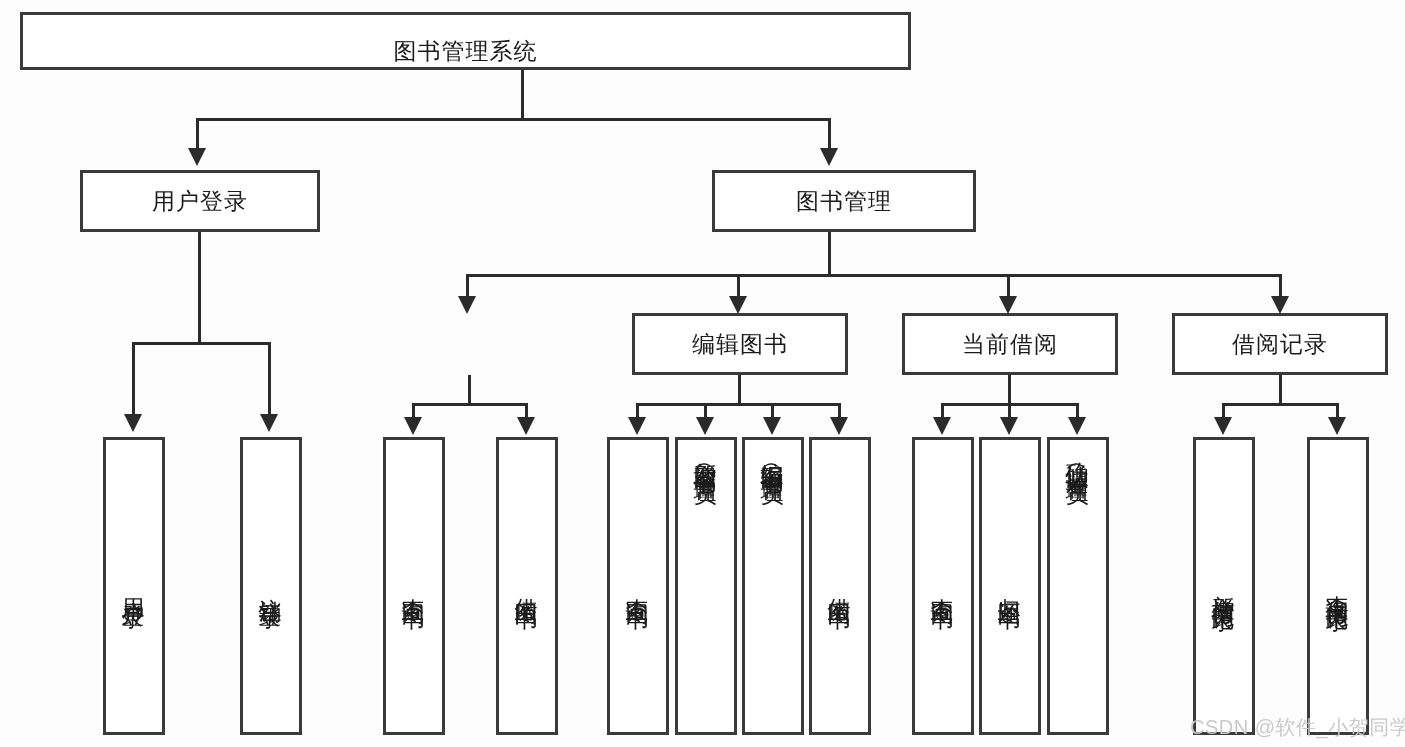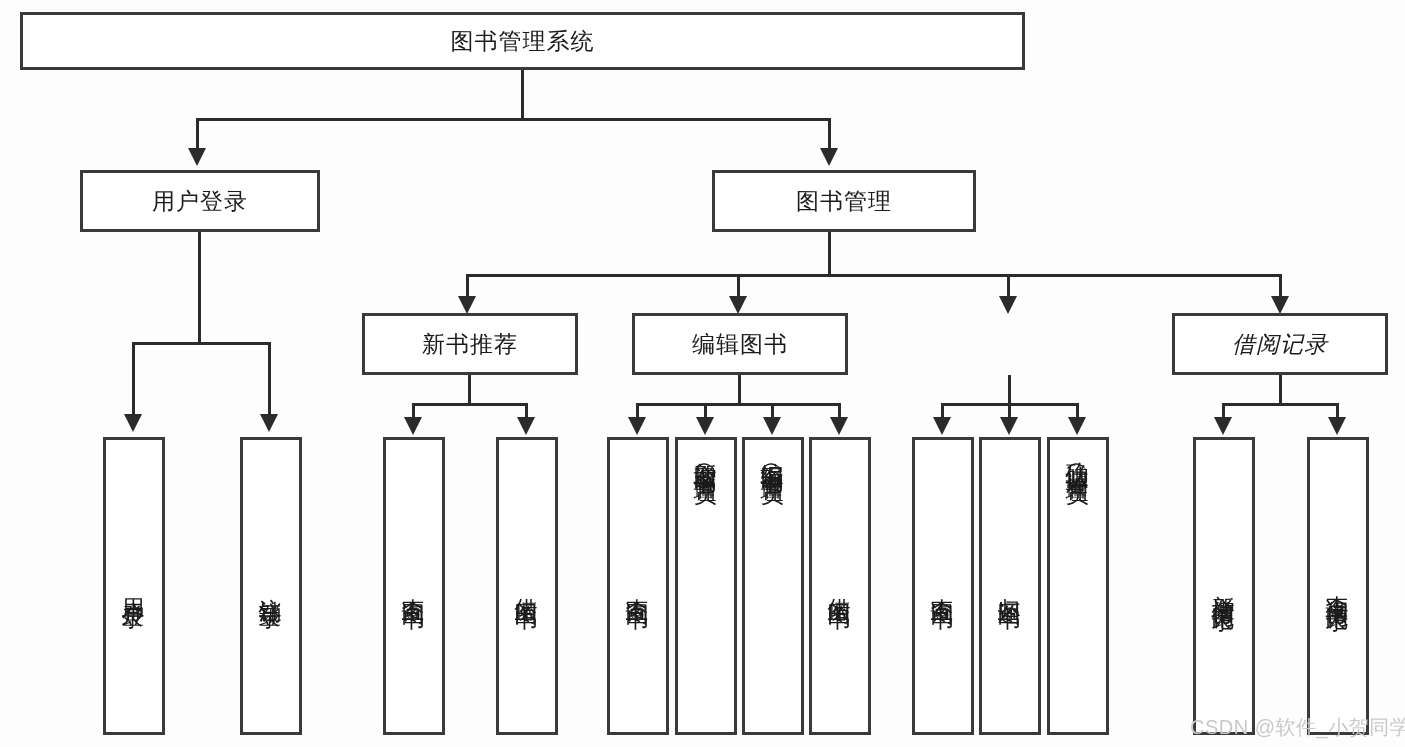--- a/index.html
+++ b/index.html
@@ -76,21 +76,21 @@
     letter-spacing: 0.5px;
     white-space: nowrap;
     user-select: none;
   }
 </style>
 </head>
 <body>
 
 <div id="canvas">
 
-  <div class="node horizontal" style="left:20px; top:12px; width:1005px; height:58px;">
+  <div class="node horizontal" style="left:20px; top:12px; width:891px; height:58px;align-items:flex-end;">
     <span class="nlabel">图书管理系统</span>
   </div>
 
   <div class="vline" style="left:521px; top:70px; height:48px;"></div>
 
   <div class="hline" style="left:196px; top:118px; width:634px;"></div>
 
   <div class="vline" style="left:196px; top:118px; height:30px;"></div>
   <div class="arrow" style="left:188px; top:148px;"></div>
 
@@ -120,27 +120,27 @@
 
   <div class="vline" style="left:737px; top:274px; height:22px;"></div>
   <div class="arrow" style="left:729px; top:296px;"></div>
 
   <div class="vline" style="left:1007px; top:274px; height:22px;"></div>
   <div class="arrow" style="left:999px; top:296px;"></div>
 
   <div class="vline" style="left:1279px; top:274px; height:22px;"></div>
   <div class="arrow" style="left:1271px; top:296px;"></div>
 
-  <div class="node horizontal" style="left:362px; top:313px; width:216px; height:62px;">
-    <span class="nlabel">新书推荐</span>
-  </div>
   <div class="node horizontal" style="left:632px; top:313px; width:216px; height:62px;">
     <span class="nlabel">编辑图书</span>
   </div>
-  <div class="node horizontal" style="left:1172px; top:313px; width:216px; height:62px;font-style:italic;">
+  <div class="node horizontal" style="left:902px; top:313px; width:216px; height:62px;">
+    <span class="nlabel">当前借阅</span>
+  </div>
+  <div class="node horizontal" style="left:1172px; top:313px; width:216px; height:62px;">
     <span class="nlabel">借阅记录</span>
   </div>
 
   <div class="vline" style="left:468px; top:375px; height:28px;"></div>
   <div class="hline" style="left:412px; top:403px; width:116px;"></div>
   <div class="vline" style="left:412px; top:403px; height:14px;"></div>
   <div class="arrow" style="left:404px; top:417px;"></div>
   <div class="vline" style="left:525px; top:403px; height:14px;"></div>
   <div class="arrow" style="left:517px; top:417px;"></div>
 

